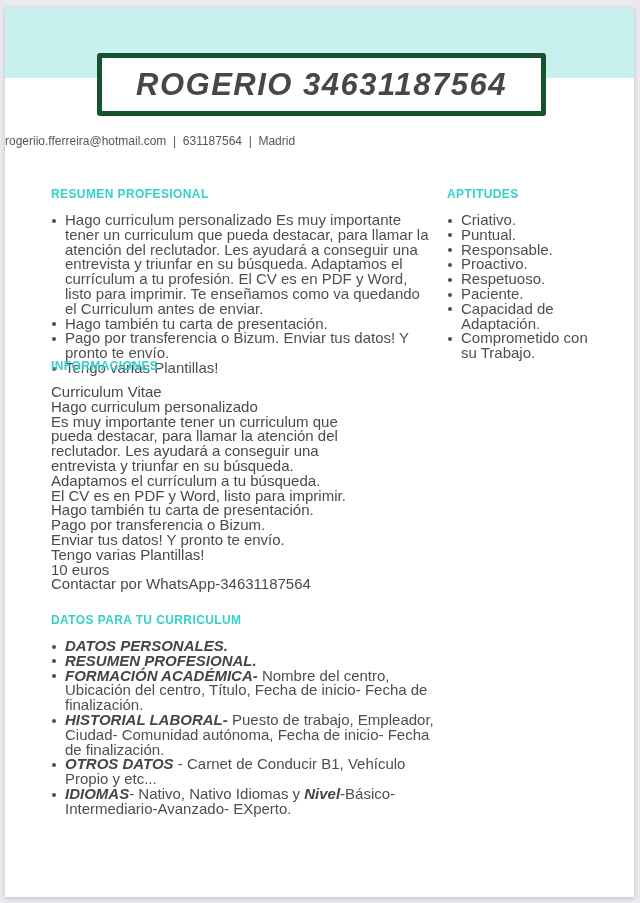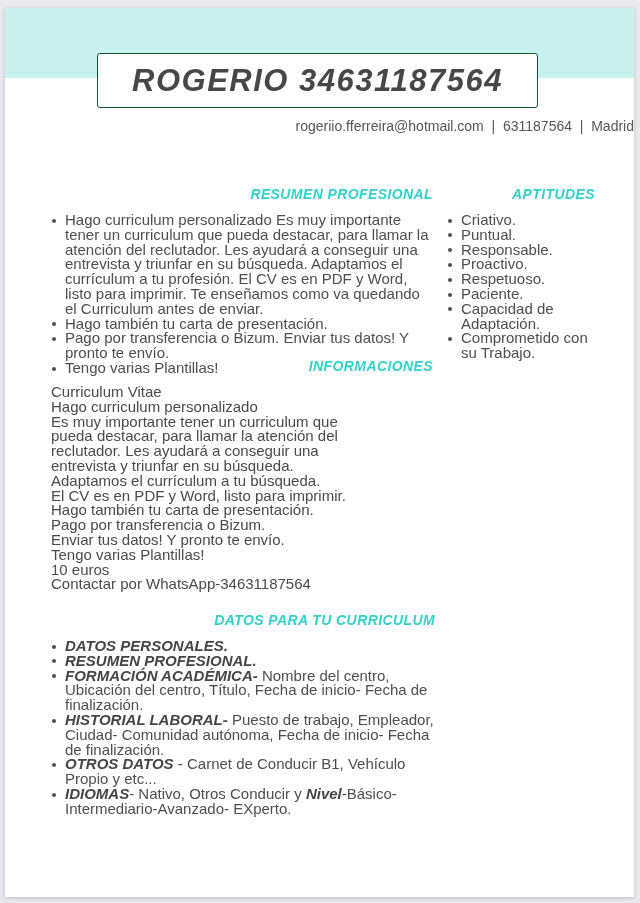--- a/index.html
+++ b/index.html
@@ -18,41 +18,41 @@
   }
   .band {
     position:absolute; left:0; top:0;
     width:100%; height:70px;
     background:#c8f0ee;
   }
   .title-box {
     position:absolute; left:92px; top:45px;
     width:439px; height:53px;
     background:#ffffff;
-    border:1px solid #14532d;
+    border:5px solid #14532d;
     border-radius:3px;
     display:flex; align-items:center; justify-content:center;
   }
   .title {
     font-style:italic; font-weight:bold;
     font-size:31px; color:#474747;
     letter-spacing:1.5px; white-space:nowrap;
   }
   .contact {
-    position:absolute; left:0; top:110px;
-    width:100%; text-align:right;
-    font-size:14px; color:#565656;
+    position:absolute; left:0; top:126px;
+    width:100%; text-align:left;
+    font-size:12px; color:#565656;
     white-space:pre;
   }
   .section { position:absolute; }
   .heading {
     margin:0 0 12px 0;
-    font-size:14px; line-height:13px;
-    font-weight:bold; font-style:italic;
-    color:#33d1ca; letter-spacing:.4px;text-align:right;
+    font-size:12px; line-height:13px;
+    font-weight:bold; 
+    color:#33d1ca; letter-spacing:.4px;
   }
   .sec-resumen       { left:46px;  top:180px; width:382px; }
   .sec-aptitudes     { left:442px; top:180px; width:148px; }
   .sec-informaciones { left:46px;  top:352px; width:382px; }
   .sec-datos         { left:46px;  top:606px; width:384px; }
   .line, .bullet-item {
     font-size:15px; line-height:14.8px;
     color:#4e4e4e;
   }
   .bullet-item { position:relative; padding-left:14px; }
@@ -122,17 +122,17 @@
   </div>
 
   <div class="section sec-datos">
     <div class="heading">DATOS PARA TU CURRICULUM</div>
     <div>
         <div class="bullet-item"><span class="bold">DATOS PERSONALES.</span></div>
         <div class="bullet-item"><span class="bold">RESUMEN PROFESIONAL.</span></div>
         <div class="bullet-item"><span class="bold">FORMACIÓN ACADÉMICA-</span><span> Nombre del centro, Ubicación del centro, Título, Fecha de inicio- Fecha de finalización.</span></div>
         <div class="bullet-item"><span class="bold">HISTORIAL LABORAL-</span><span> Puesto de trabajo, Empleador, Ciudad- Comunidad autónoma, Fecha de inicio- Fecha de finalización.</span></div>
         <div class="bullet-item"><span class="bold">OTROS DATOS</span><span> - Carnet de Conducir B1, Vehículo Propio y etc...</span></div>
-        <div class="bullet-item"><span class="bold">IDIOMAS</span><span>- Nativo, Otros Conducir y </span><span class="bold">Nivel</span><span>-Básico-Intermediario-Avanzado- EXperto.</span></div>
+        <div class="bullet-item"><span class="bold">IDIOMAS</span><span>- Nativo, Nativo Idiomas y </span><span class="bold">Nivel</span><span>-Básico-Intermediario-Avanzado- EXperto.</span></div>
       </div>
   </div>
 
 </div>
 
 </body></html>

